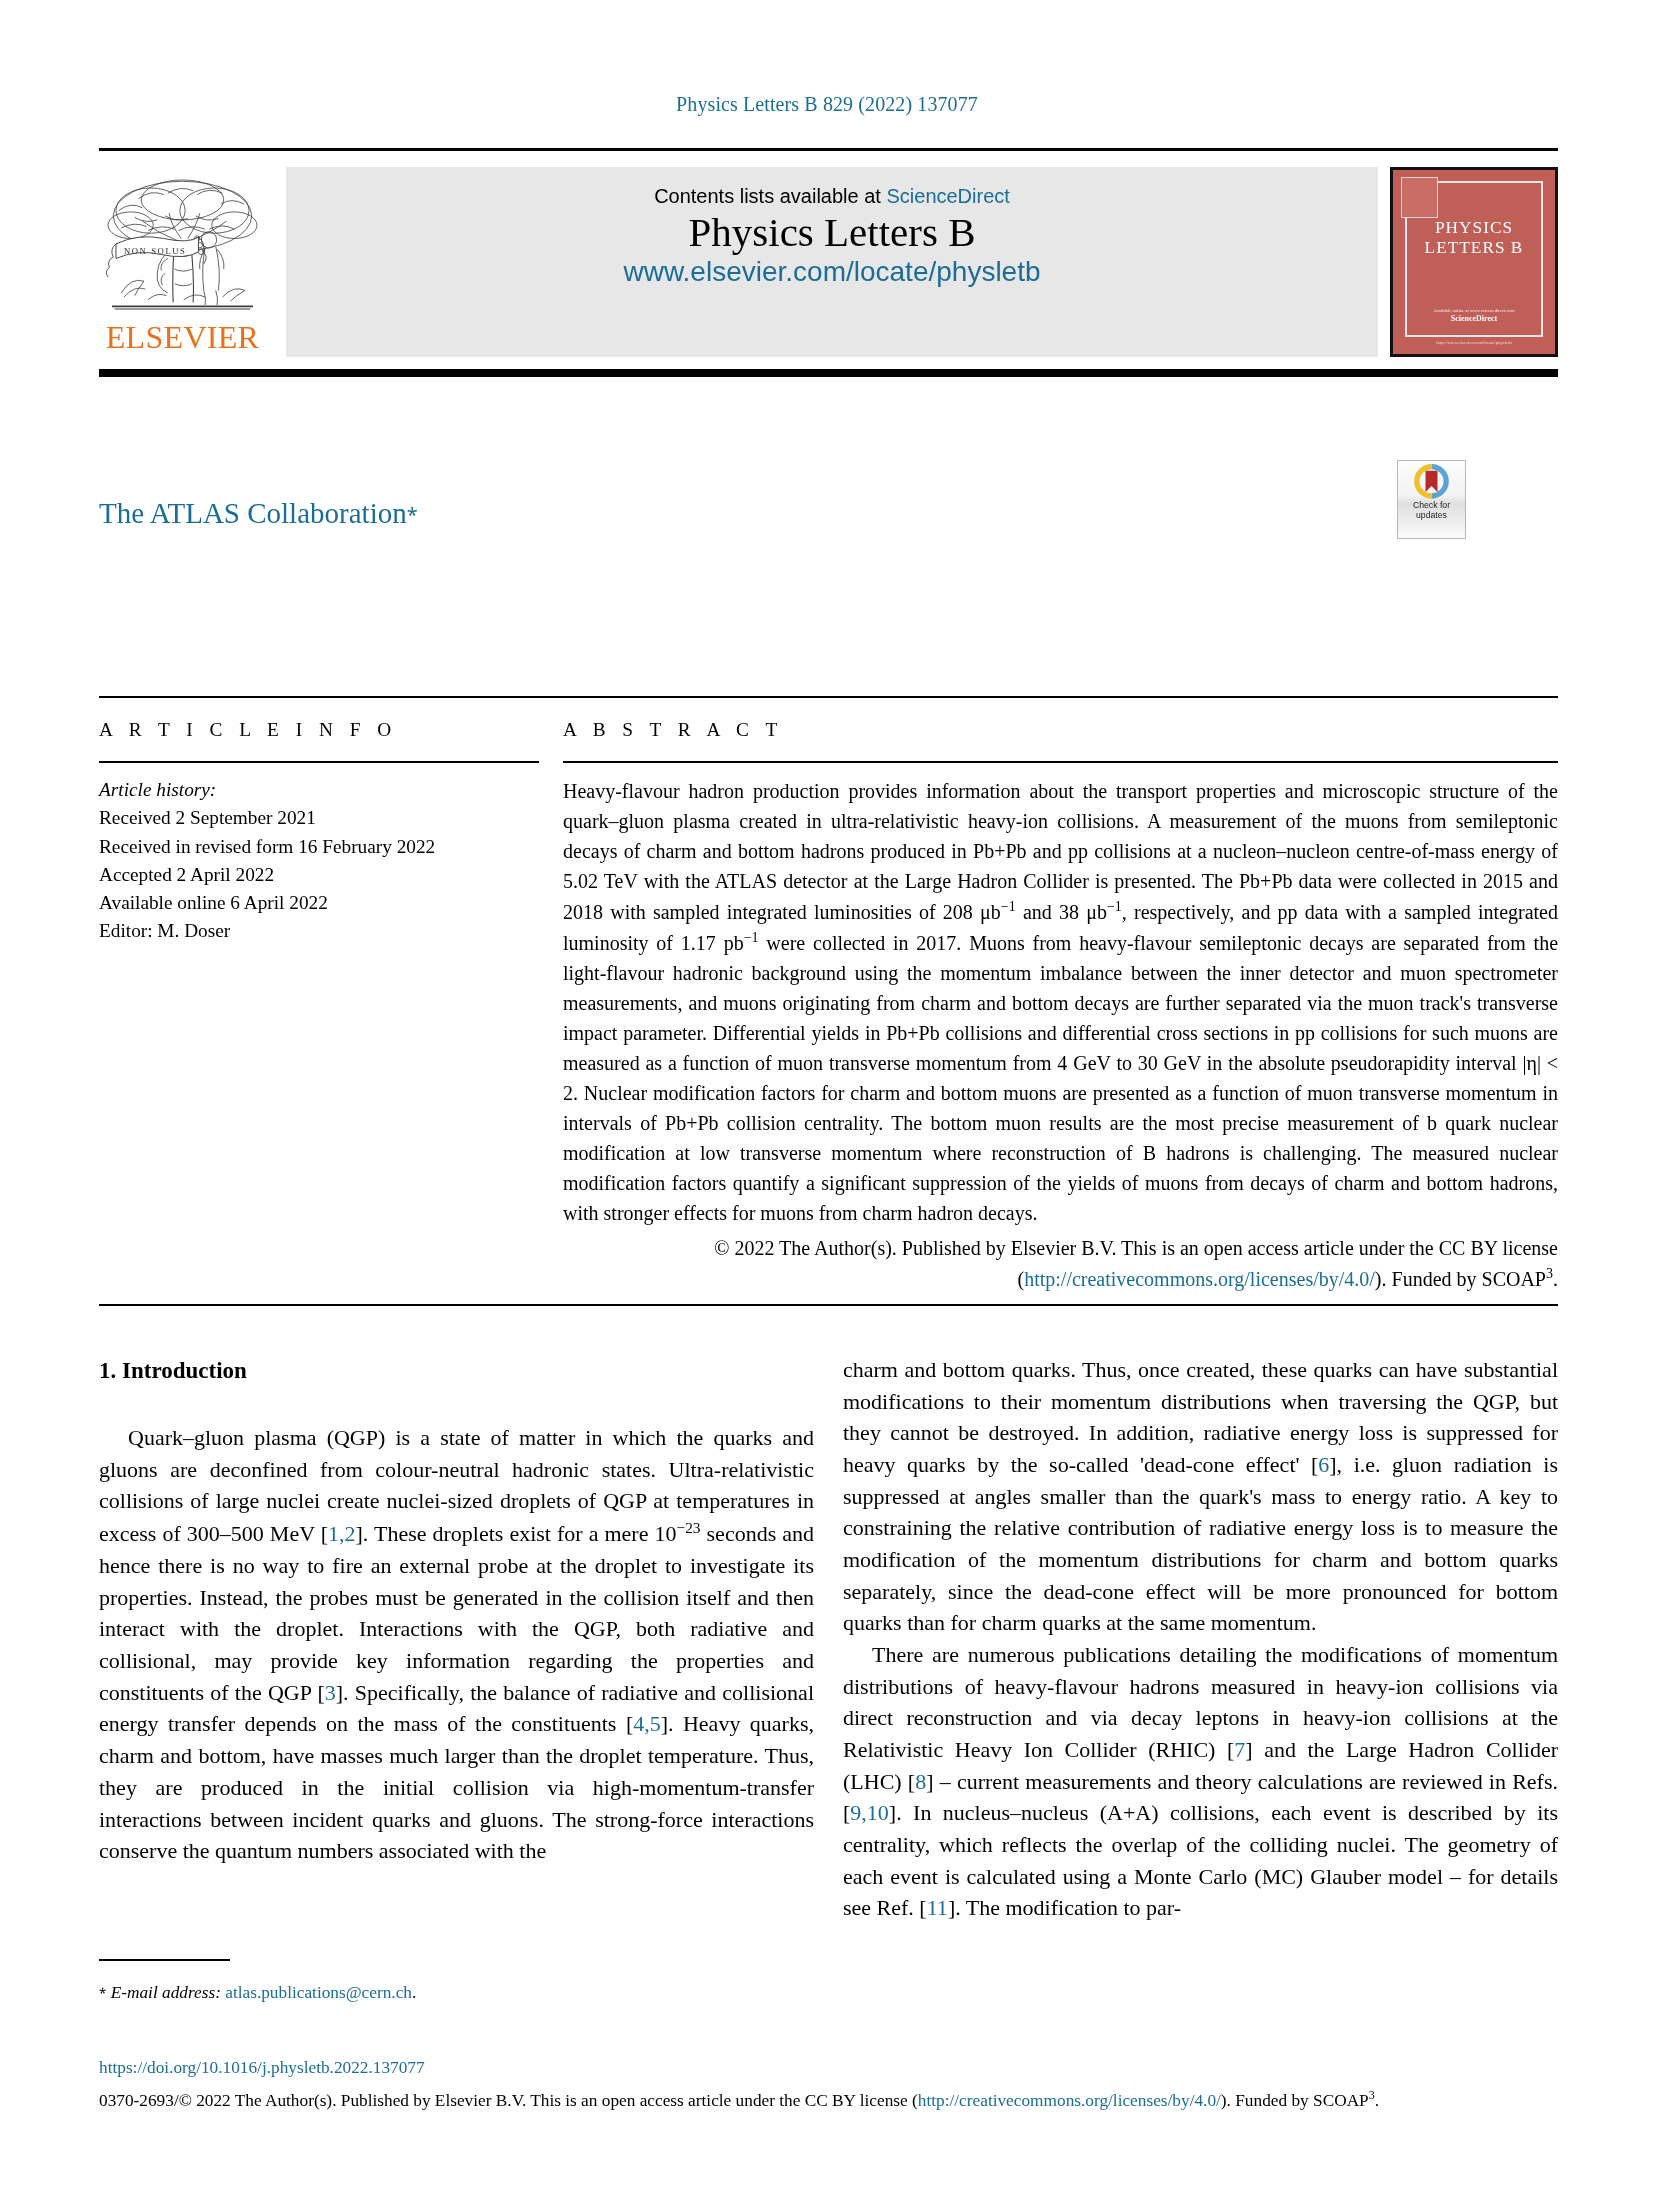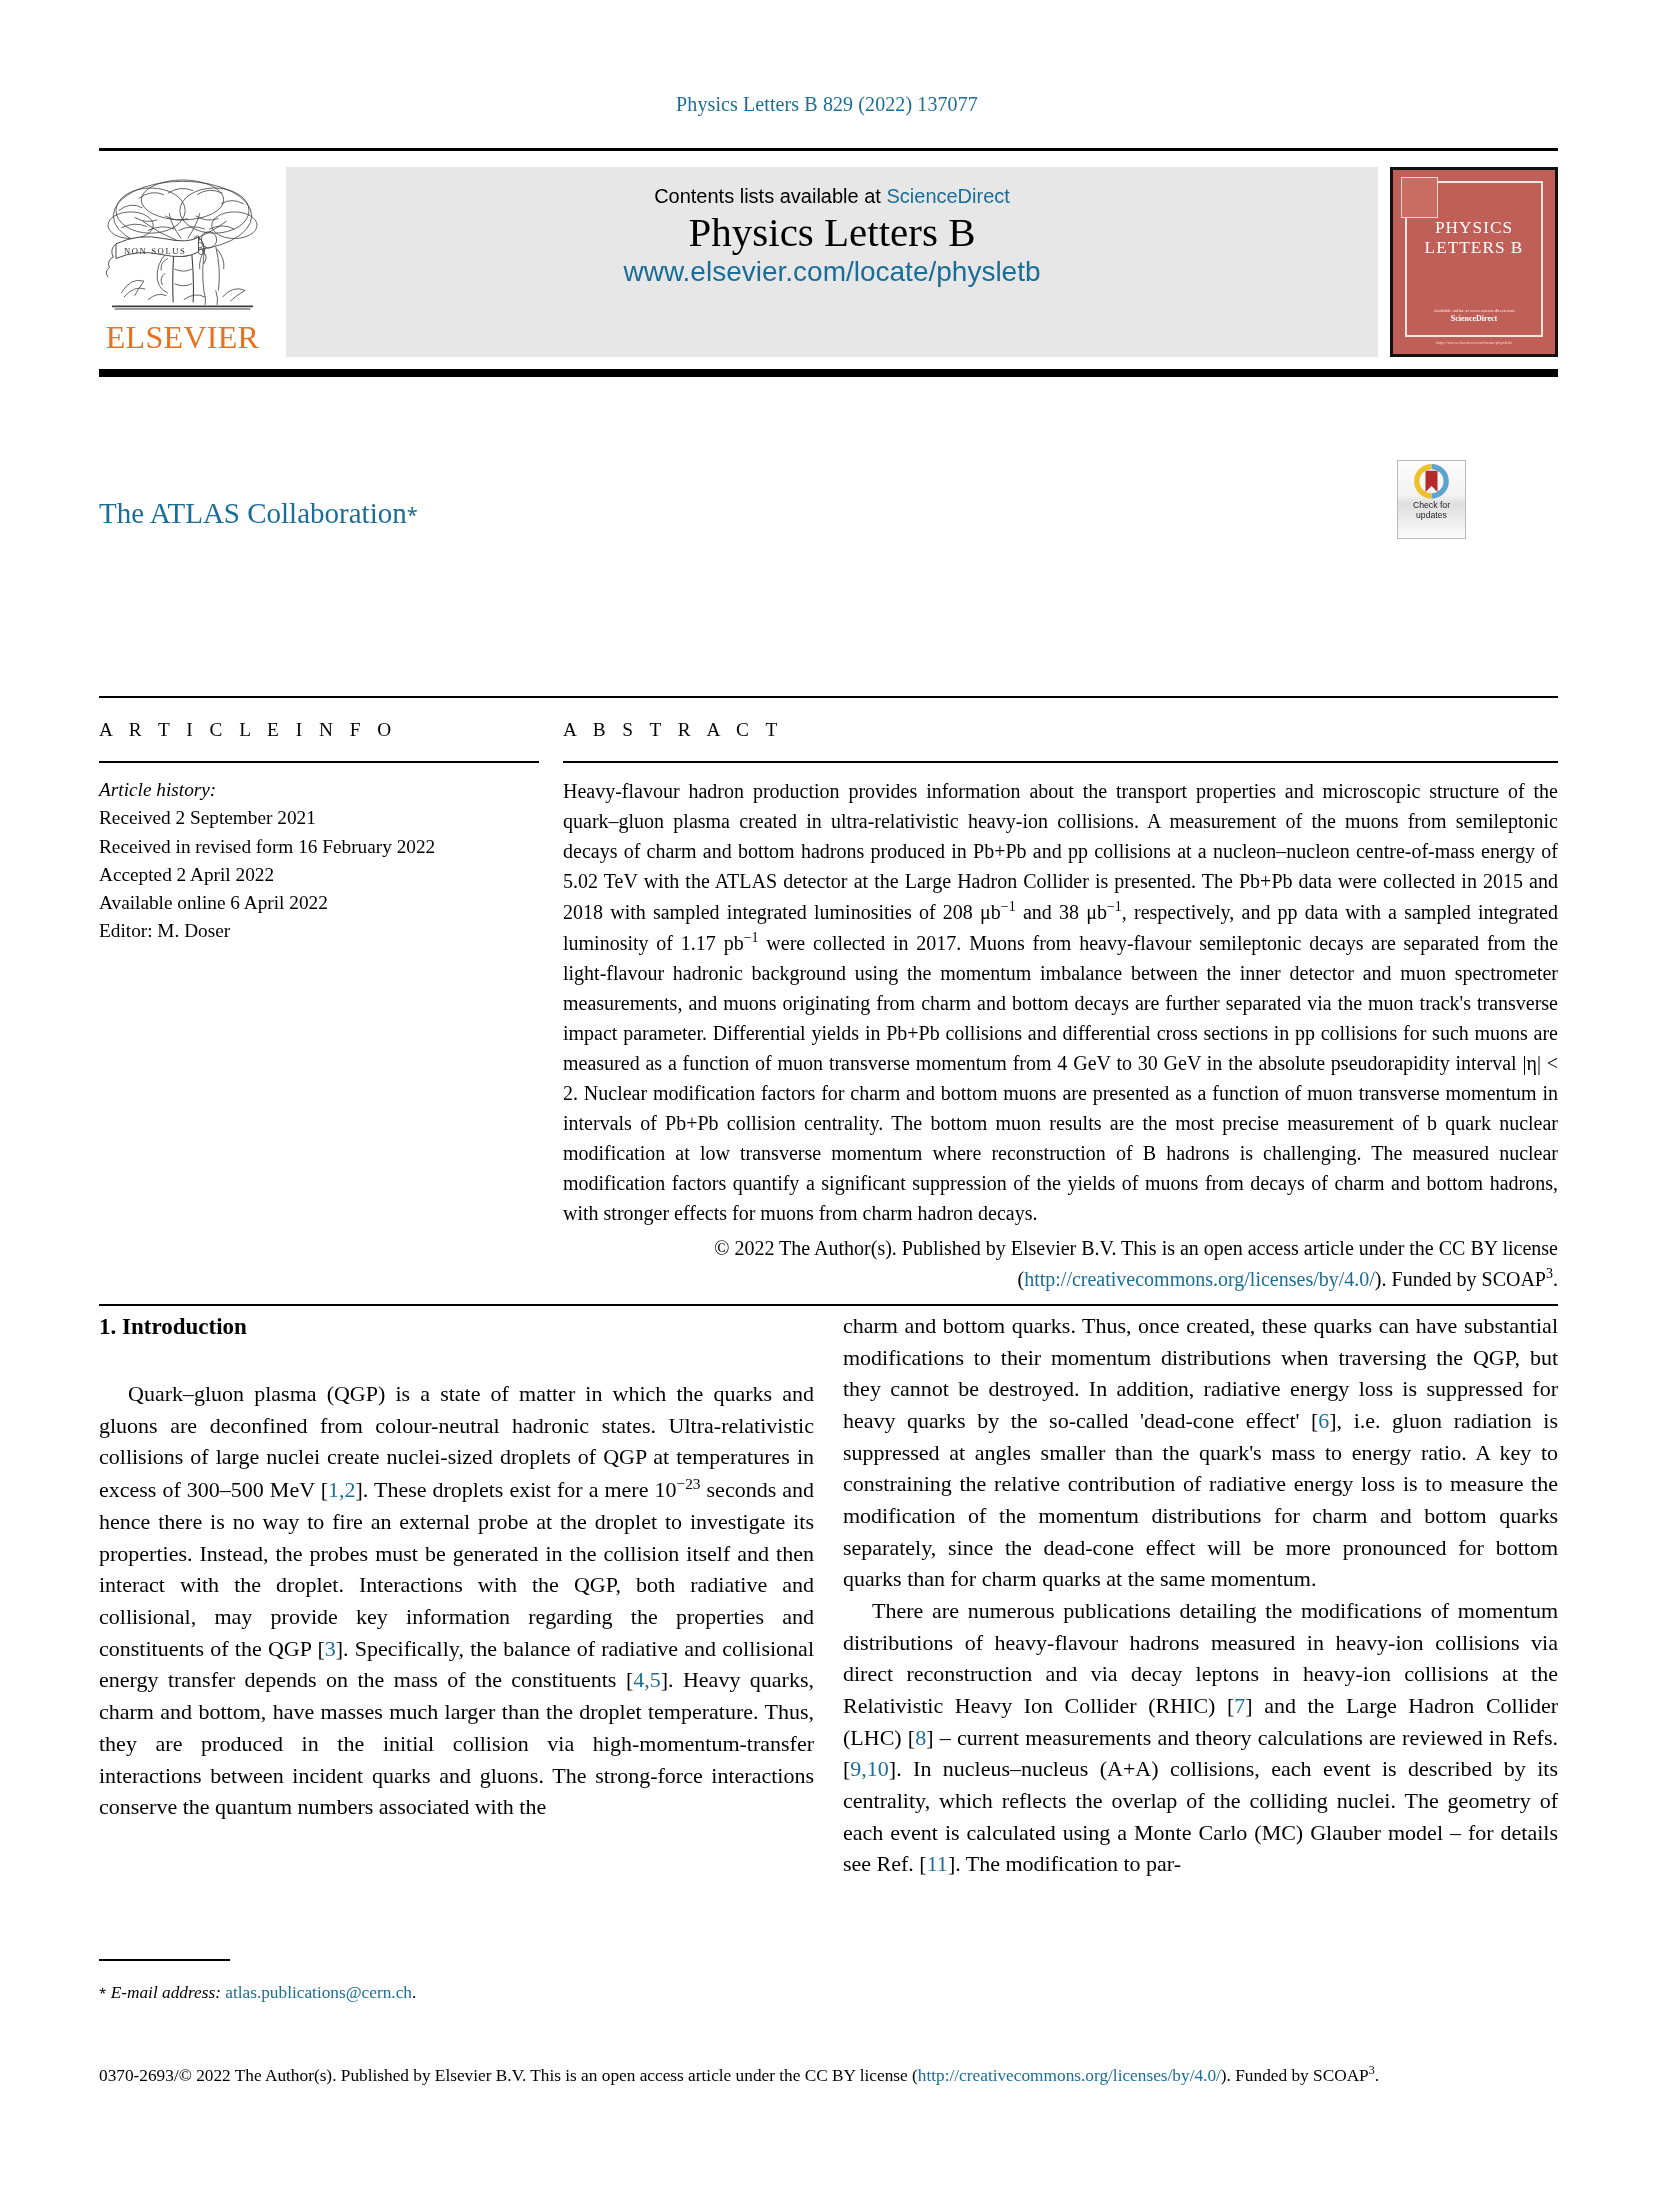--- a/index.html
+++ b/index.html
@@ -95,21 +95,21 @@
   .rule-sm { height:2px; background:#000; margin-top:20px; }
   .info-lines { margin-top:13.3px; font-size:19.3px; line-height:1.46; }
   .info-lines .it { font-style:italic; }
 
   .abstract-text {
     margin-top:13.3px; font-size:20px; line-height:1.50; text-align:justify;
   }
   .abstract-copy { margin-top:5.3px; font-size:20px; line-height:1.50; text-align:right; }
 
   
-  .body { position:absolute; left:99px; top:1310px; width:1459px; display:flex;justify-content:space-between; }
+  .body { position:absolute; left:99px; top:1354px; width:1459px; display:flex;justify-content:space-between; }
   .bcol { width:715px; flex:0 0 715px; font-size:22px; line-height:1.44; text-align:justify; }
   .bcol.right { margin-left:29px; }
   .sec-title { font-size:23px; font-weight:bold; font-family:"Liberation Serif", serif; margin:0 0 35px 0; }
   .bcol p { margin:0; text-indent:29px; }
   .bcol p.noindent { text-indent:0; }
   sup { font-size:0.70em; vertical-align:super; }
   .it { }
 
   
   .footnote-rule { position:absolute; left:99px; top:1959px; width:131px; height:2px; background:#000; }
@@ -262,17 +262,18 @@
     <div class="bcol right">
       <p class="noindent"><span>charm and bottom quarks. Thus, once created, these quarks can have substantial modifications to their momentum distributions when traversing the QGP, but they cannot be destroyed. In addition, radiative energy loss is suppressed for heavy quarks by the so-called 'dead-cone effect' [</span><span class="link">6</span><span>], i.e. gluon radiation is suppressed at angles smaller than the quark's mass to energy ratio. A key to constraining the relative contribution of radiative energy loss is to measure the modification of the momentum distributions for charm and bottom quarks separately, since the dead-cone effect will be more pronounced for bottom quarks than for charm quarks at the same momentum.</span></p>
       <p><span>There are numerous publications detailing the modifications of momentum distributions of heavy-flavour hadrons measured in heavy-ion collisions via direct reconstruction and via decay leptons in heavy-ion collisions at the Relativistic Heavy Ion Collider (RHIC) [</span><span class="link">7</span><span>] and the Large Hadron Collider (LHC) [</span><span class="link">8</span><span>] – current measurements and theory calculations are reviewed in Refs. [</span><span class="link">9,10</span><span>]. In nucleus–nucleus (A+A) collisions, each event is described by its centrality, which reflects the overlap of the colliding nuclei. The geometry of each event is calculated using a Monte Carlo (MC) Glauber model – for details see Ref. [</span><span class="link">11</span><span>]. The modification to par-</span></p>
     </div>
   </div>
 
   <div class="footnote-rule"></div>
   <div class="footnote"><span class="star">⁎</span> <span class="it">E-mail address:</span> <span class="link">atlas.publications@cern.ch</span><span>.</span></div>
 
   <div class="footer">
+    <div class="doi">https://doi.org/10.1016/j.physletb.2022.137077</div>
     <div class="footer-line2"><span>0370-2693/© 2022 The Author(s). Published by Elsevier B.V. This is an open access article under the CC BY license (</span><span class="link">http://creativecommons.org/licenses/by/4.0/</span><span>). Funded by </span><span>SCOAP</span><sup>3</sup><span>.</span></div>
   </div>
 
 </div>
 
 
 </body></html>

